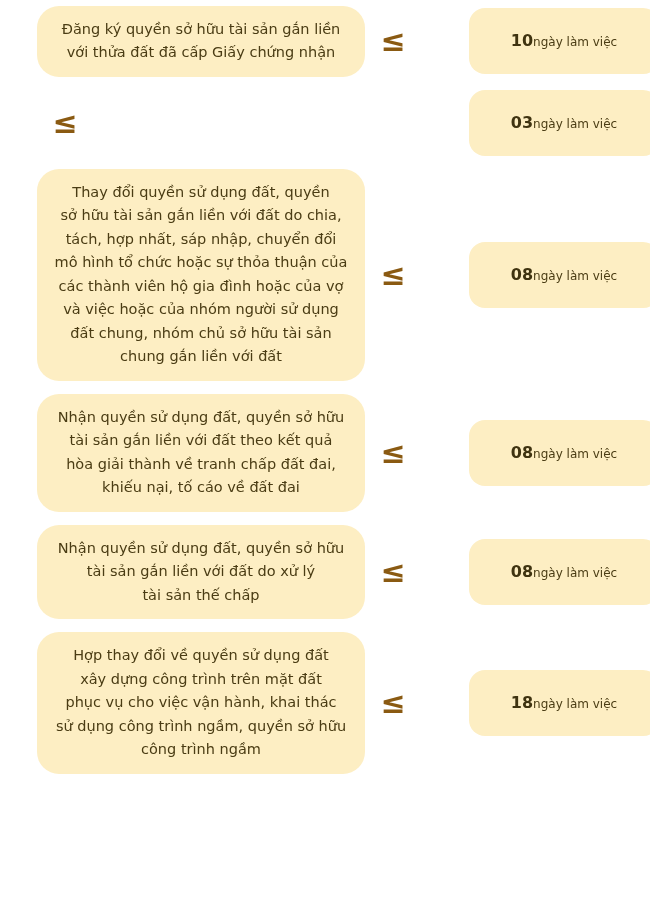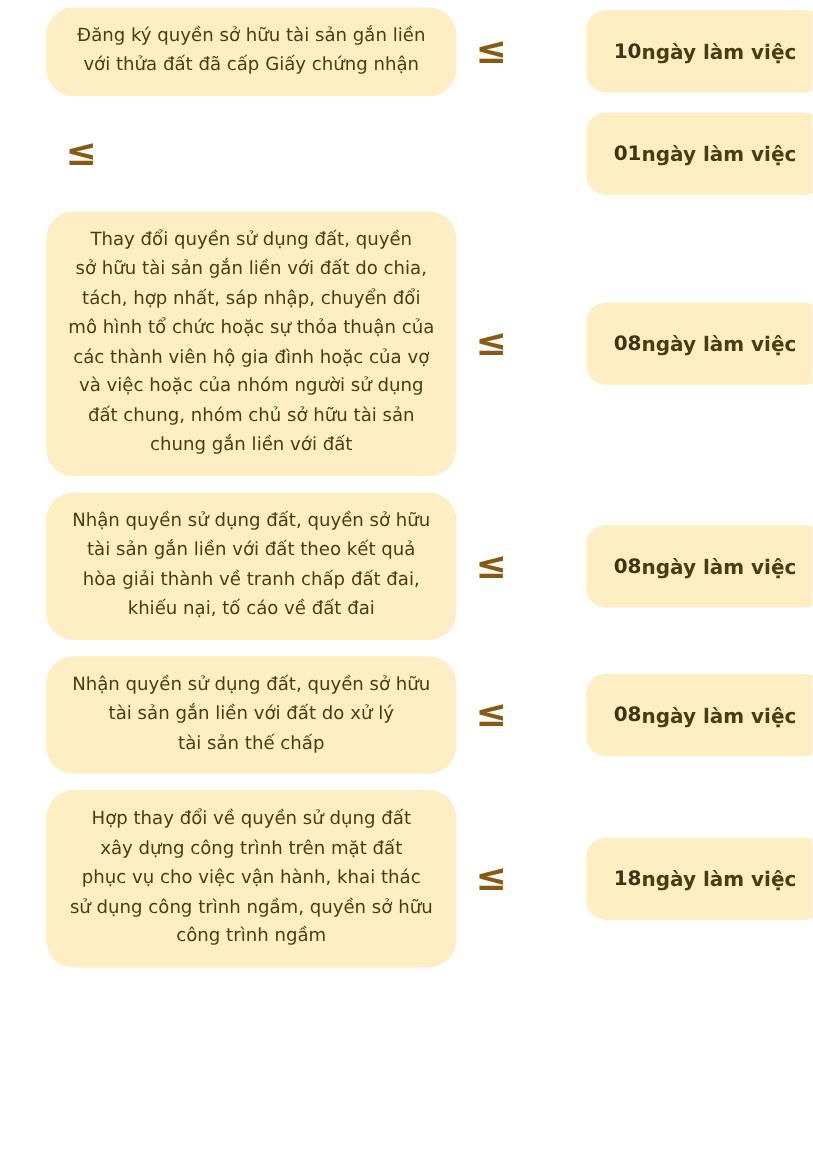--- a/index.html
+++ b/index.html
@@ -69,24 +69,23 @@
     box-sizing: border-box;
   }
   .right-number {
     color: #3f3310;
     font-size: 16px;
     font-weight: 700;
     line-height: 1.4;
   }
   .right-unit {
     color: #4a3c14;
-    font-size: 16px;
+    font-size: 12px;
     line-height: 1.5;
     margin-top: 2px;
-    font-weight: bold;
   }
   .spacer-right {
     flex: 1;
     display: flex;
     justify-content: flex-end;
   }
 </style>
 </head>
 <body>
 
@@ -103,21 +102,21 @@
         <div class="right-number">10</div>
         <div class="right-unit">ngày làm việc</div>
       </div>
     </div>
   </div>
 
   <div class="row">
     <div class="op">≤</div>
     <div class="spacer-right">
       <div class="right-card">
-        <div class="right-number">01</div>
+        <div class="right-number">03</div>
         <div class="right-unit">ngày làm việc</div>
       </div>
     </div>
   </div>
 
   <div class="row">
     <div class="left-card">
       <div class="left-text">Thay đổi quyền sử dụng đất, quyền
 sở hữu tài sản gắn liền với đất do chia,
 tách, hợp nhất, sáp nhập, chuyển đổi

